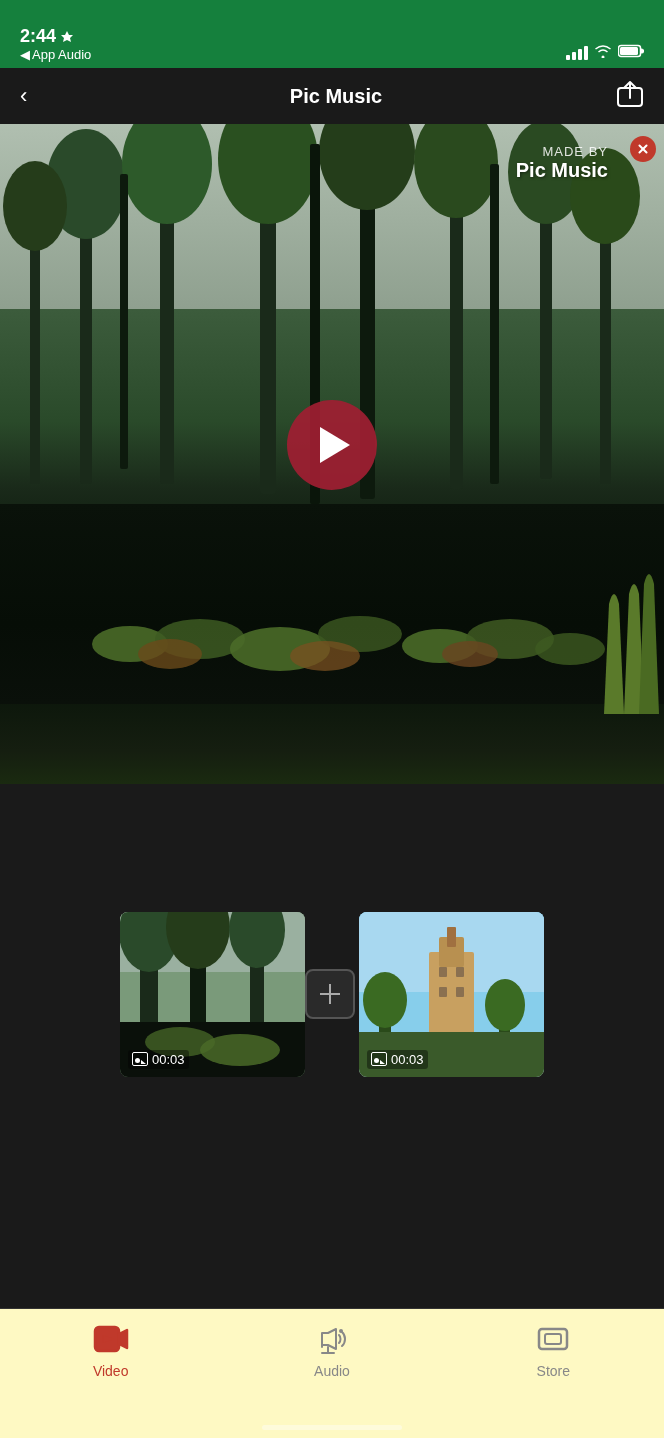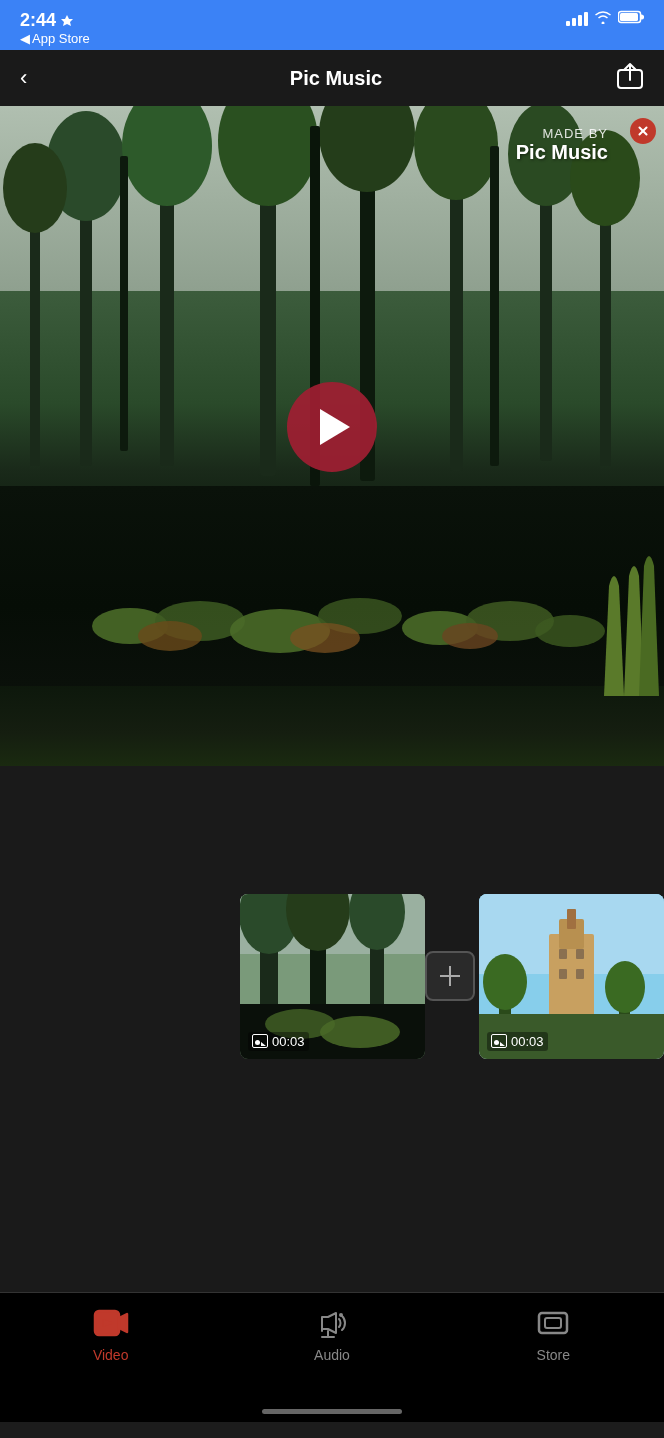--- a/index.html
+++ b/index.html
@@ -10,24 +10,24 @@
       background: #1c1c1c;
       font-family: -apple-system, BlinkMacSystemFont, 'Helvetica Neue', sans-serif;
       overflow: hidden;
       color: #fff;
     }
 
     
     .status-bar {
       display: flex;
       justify-content: space-between;
-      align-items: flex-start;
+      align-items: flex-end;
       padding: 10px 20px 6px 20px;
-      background: #3b82f6;
-      height: 50px;
+      background: #15803d;
+      height: 68px;
     }
     .status-left {
       display: flex;
       flex-direction: column;
     }
     .status-time {
       font-size: 18px;
       font-weight: 600;
       color: #fff;
       display: flex;
@@ -223,21 +223,21 @@
       height: 110px;
       background: #1a1a1a;
     }
 
     
     .clips-area {
       background: #1a1a1a;
       padding: 0 0 20px 0;
       display: flex;
       align-items: center;
-      justify-content: flex-end;
+      justify-content: center;
       gap: 0;
       position: relative;
       height: 220px;
     }
     .clip-thumb {
       width: 185px;
       height: 165px;
       border-radius: 8px;
       overflow: hidden;
       position: relative;
@@ -327,24 +327,24 @@
       content: '';
       position: absolute;
       width: 2px;
       height: 20px;
       background: #aaa;
     }
 
     
     .bottom-nav {
       position: absolute;
-      bottom: 16px;
+      bottom: 0;
       left: 0;
       right: 0;
-      background: #000000;
+      background: #fef9c3;
       border-top: 1px solid #333;
       height: 130px;
     }
     .nav-items {
       display: flex;
       justify-content: space-around;
       align-items: flex-start;
       padding-top: 12px;
     }
     .nav-item {
@@ -388,21 +388,21 @@
 <div class="status-bar">
   <div class="status-left">
     <div class="status-time">
       <span>2:44</span>
       <svg viewBox="0 0 14 14">
           <path d="M7 1L9 5H13L10 8L11 12L7 10L3 12L4 8L1 5H5Z" fill="#fff"></path>
         </svg>
     </div>
     <div class="status-back">
       <span>◀</span>
-      <span>App Store</span>
+      <span>App Audio</span>
     </div>
   </div>
   <div class="status-right">
     <div class="signal-bars">
       <span style="height:5px"></span>
       <span style="height:8px"></span>
       <span style="height:11px"></span>
       <span style="height:14px"></span>
     </div>
     <div class="wifi-icon">

